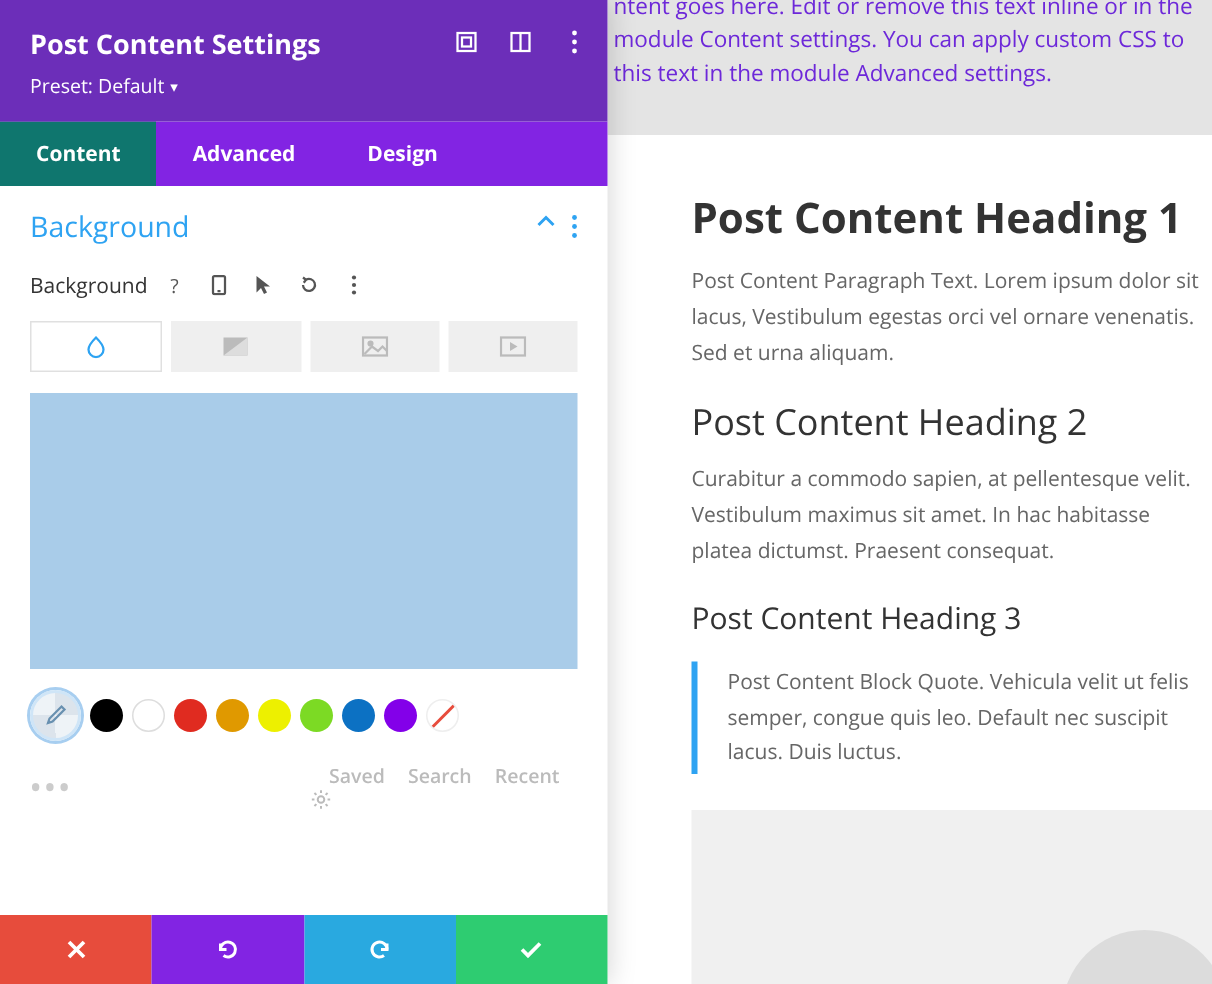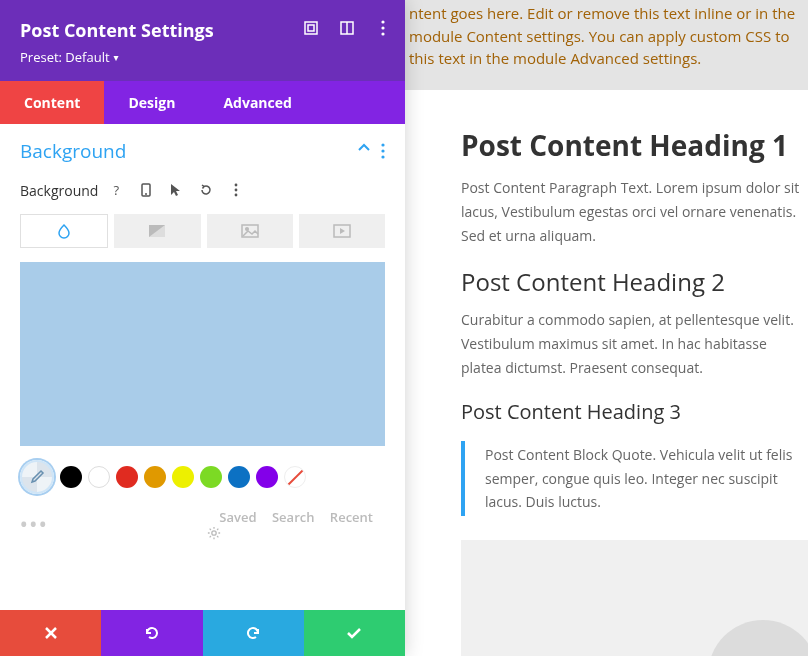--- a/index.html
+++ b/index.html
@@ -6,21 +6,21 @@
 body { background: #fff; width: 808px; height: 656px; overflow: hidden; position: relative; }
 .panel { width: 405px; height: 656px; position: absolute; left: 0; top: 0; background: #fff; box-shadow: 0 0 18px rgba(0,0,0,0.18); z-index: 10; display:flex; flex-direction:column; }
 .panel-header { background: #6c2eb9; color: #fff; padding: 18px 20px 14px; position: relative; }
 .panel-title { font-size: 18px; font-weight: 700; }
 .preset { font-size: 13px; font-weight: 400; margin-top: 6px; display: inline-flex; align-items:center; gap:4px;}
 .preset .caret { font-size: 10px; }
 .header-icons { position: absolute; top: 18px; right: 12px; display: flex; gap: 16px; }
 .header-icons span { width: 20px; height: 20px; display:inline-flex; align-items:center; justify-content:center; cursor:pointer; color:#fff; }
 .tabs { background: #8224e3; display:flex; }
 .tab { color:#fff; font-size:14px; font-weight:700; padding: 12px; cursor:pointer; }
-.tab.active { background: #ef4444; padding-left:24px; padding-right:24px;text-align:right; }
+.tab.active { background: #0f766e; padding-left:24px; padding-right:24px;text-align:right; }
 .tab:not(.active){ padding-left:24px; padding-right:24px; }
 .search-row { background:#f1f1f1; display:flex; align-items:center; justify-content:space-between; padding: 8px 10px; }
 .search-row input { border:none; background:transparent; color:#9a9a9a; font-size:14px; font-weight:700; padding:6px 4px; width: 200px; }
 .filter-btn { background:#e5e5e5; color:#5a5a5a; font-size:13px; font-weight:700; padding:6px 12px; border:none; cursor:pointer; display:inline-flex; align-items:center; gap:6px; }
 .section { padding: 14px 20px 10px; flex:1; overflow:auto; }
 .section-head { display:flex; align-items:center; justify-content:space-between; }
 .section-title { color:#2ea3f2; font-size:19px; font-weight:500; }
 .section-head .right { display:flex; gap:10px; color:#2ea3f2; }
 .field-row { margin-top: 14px; display:flex; align-items:center; gap:6px; }
 .field-label { font-size:14px; color:#333; font-weight:500; }
@@ -33,21 +33,21 @@
 .color-dot { width:22px; height:22px; border-radius:50%; cursor:pointer; }
 .picker { width:34px; height:34px; border-radius:50%; border:2px solid #cfe5f7; background:conic-gradient(#dce4ec 0 25%, #eef3f7 0 50%, #dce4ec 0 75%, #eef3f7 0 100%); display:flex; align-items:center; justify-content:center; box-shadow:0 0 0 2px #a7cef0; }
 .footer-meta { margin-top:14px; display:flex; align-items:center; justify-content:space-between; color:#999; font-size:13px; font-weight:600; }
 .footer-meta .links span { margin-left:12px; cursor:pointer; }
 .footer-meta .links .muted { color:#bbb; }
 .action-bar { display:flex; height:46px; margin-top:auto; }
 .action-btn { flex:1; display:flex; align-items:center; justify-content:center; color:#fff; cursor:pointer; font-size:18px; }
 .action-red{background:#e74c3c;} .action-purple{background:#8224e3;} .action-blue{background:#29a9e0;} .action-green{background:#2ecc71;}
 
 .page { position:absolute; left:405px; top:0; width:403px; height:656px; }
-.page-top { background:#e4e4e4; padding: 12px 0 30px 0px; color:#a16207; font-size:15px; height:90px; display:flex; align-items:center; }
+.page-top { background:#e4e4e4; padding: 12px 0 30px 0px; color:#6d28d9; font-size:15px; height:90px; display:flex; align-items:flex-end; }
 .page-top p { padding-top:0; padding-left:4px; line-height:1.5; }
 .page-body { padding: 36px 0 20px 56px; }
 .page-body h1 { font-size:28px; color:#333; font-weight:700; margin-bottom:12px; }
 .page-body p { font-size:14px; color:#666; line-height:1.7; margin-bottom:18px; }
 .page-body h2 { font-size:24px; color:#333; font-weight:400; margin-bottom:10px; }
 .page-body h3 { font-size:20px; color:#333; font-weight:500; margin-bottom:16px; }
 .bq { border-left:4px solid #2ea3f2; padding:2px 0 2px 20px; color:#666; font-size:14px; line-height:1.7; margin-bottom:24px; }
 .placeholder-box { background:#f0f0f0; height:130px; position:relative; }
 .placeholder-circle { width:110px; height:110px; border-radius:50%; background:#dcdcdc; position:absolute; right:-10px; bottom:-60px; }
 svg { display:block; }
@@ -80,22 +80,22 @@
             <circle cx="2" cy="2" r="1.6"></circle>
             <circle cx="2" cy="8" r="1.6"></circle>
             <circle cx="2" cy="14" r="1.6"></circle>
           </svg>
       </span>
     </div>
   </div>
 
   <div class="tabs">
     <div class="tab active">Content</div>
+    <div class="tab">Advanced</div>
     <div class="tab">Design</div>
-    <div class="tab">Advanced</div>
   </div>
 
 
   <div class="section">
     <div class="section-head">
       <div class="section-title">Background</div>
       <div class="right">
         <span>
           <svg width="14" height="10" viewBox="0 0 14 10" fill="none" stroke="#2ea3f2" stroke-width="2">
               <polyline points="2,7 7,2 12,7"></polyline>
@@ -234,18 +234,18 @@
 <div class="page">
   <div class="page-top">
     <p>ntent goes here. Edit or remove this text inline or in the module Content settings. You can apply custom CSS to this text in the module Advanced settings.</p>
   </div>
   <div class="page-body">
     <h1>Post Content Heading 1</h1>
     <p>Post Content Paragraph Text. Lorem ipsum dolor sit lacus, Vestibulum egestas orci vel ornare venenatis. Sed et urna aliquam.</p>
     <h2>Post Content Heading 2</h2>
     <p>Curabitur a commodo sapien, at pellentesque velit. Vestibulum maximus sit amet. In hac habitasse platea dictumst. Praesent consequat.</p>
     <h3>Post Content Heading 3</h3>
-    <div class="bq">Post Content Block Quote. Vehicula velit ut felis semper, congue quis leo. Integer nec suscipit lacus. Duis luctus.</div>
+    <div class="bq">Post Content Block Quote. Vehicula velit ut felis semper, congue quis leo. Default nec suscipit lacus. Duis luctus.</div>
     <div class="placeholder-box">
       <div class="placeholder-circle"></div>
     </div>
   </div>
 </div>
 
 </body></html>

